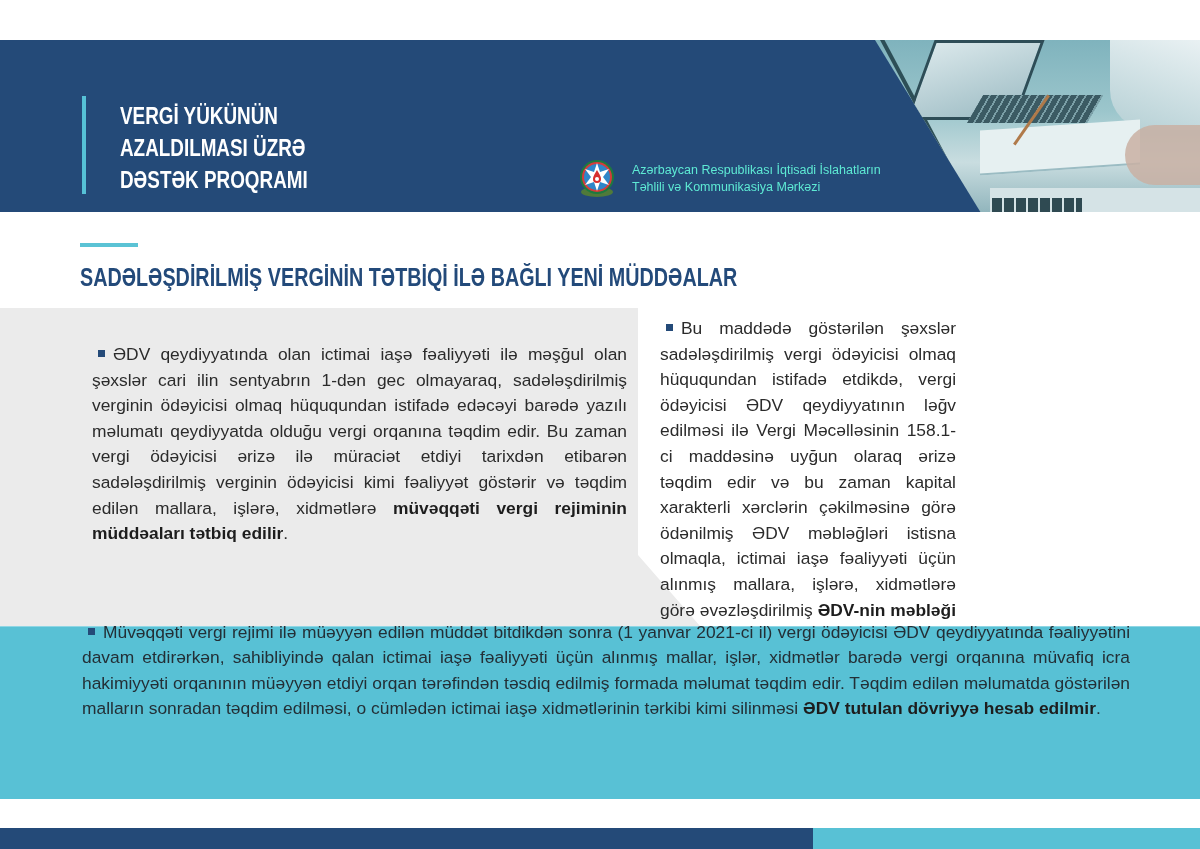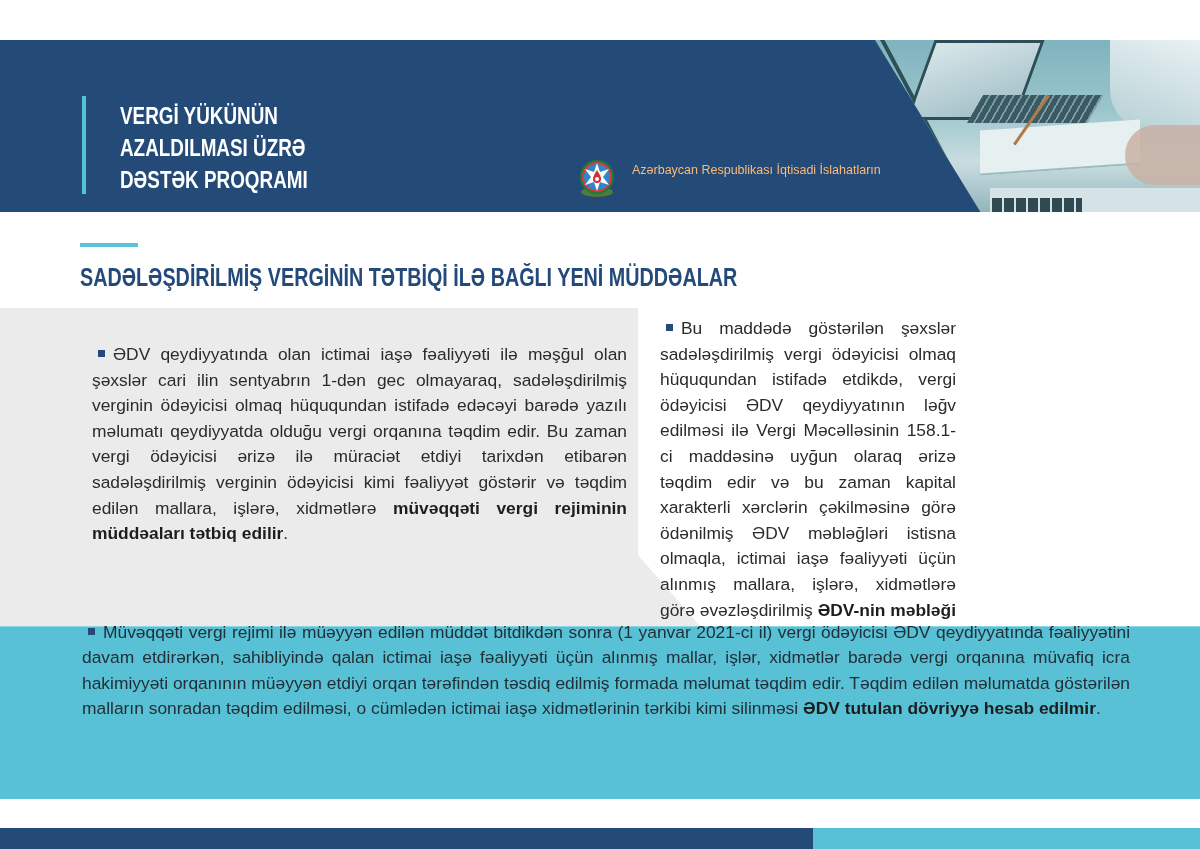--- a/index.html
+++ b/index.html
@@ -69,21 +69,21 @@
     color: #ffffff; font-family: "Liberation Sans", sans-serif;
     font-weight: bold; font-size: 23px; line-height: 32px; letter-spacing: 0px;
     transform: scaleX(0.82); transform-origin: left top;
   }
   .program-title div { white-space: nowrap; }
 
   .emblem {
     position: absolute; left: 578px; top: 118px; width: 38px; height: 40px;
   }
   .org-name {
-    position: absolute; left: 632px; top: 122px; color: #fdba74;
+    position: absolute; left: 632px; top: 122px; color: #5eead4;
     font-size: 12.5px; line-height: 17px; white-space: nowrap;
   }
 
   
   .title-accent {
     position: absolute; left: 80px; top: 243px; width: 58px; height: 4px;
     background: #5bc3d5;
   }
   .section-title {
     position: absolute; left: 80px; top: 260px; white-space: nowrap;
@@ -152,20 +152,21 @@
     <ellipse cx="19" cy="34" rx="16" ry="5" fill="#4f7a3a"></ellipse>
     <circle cx="19" cy="19" r="17" fill="#1e7a3f"></circle>
     <circle cx="19" cy="19" r="15" fill="#d63c3c"></circle>
     <circle cx="19" cy="19" r="13" fill="#2f86c9"></circle>
     <polygon points="19,5 22,14 31,11 25,19 31,27 22,24 19,33 16,24 7,27 13,19 7,11 16,14" fill="#ffffff"></polygon>
     <path d="M19 12 C22 17 23 19 23 21 A4 4 0 0 1 15 21 C15 19 16 17 19 12Z" fill="#d62e2e"></path>
     <circle cx="19" cy="21" r="2" fill="#ffffff"></circle>
   </svg>
   <div class="org-name">
     <div>Azərbaycan Respublikası İqtisadi İslahatların</div>
+    <div>Təhlili və Kommunikasiya Mərkəzi</div>
   </div>
 </div>
 
 <div class="title-accent"></div>
 <h1 class="section-title">SADƏLƏŞDİRİLMİŞ VERGİNİN TƏTBİQİ İLƏ BAĞLI YENİ MÜDDƏALAR</h1>
 
 <div class="gray-panel"></div>
 
 <p class="para para-left"><span class="bullet"></span><span>ƏDV qeydiyyatında olan ictimai iaşə fəaliyyəti ilə məşğul olan şəxslər cari ilin sentyabrın 1-dən gec olmayaraq, sadələşdirilmiş verginin ödəyicisi olmaq hüququndan istifadə edəcəyi barədə yazılı məlumatı qeydiyyatda olduğu vergi orqanına təqdim edir. Bu zaman vergi ödəyicisi ərizə ilə müraciət etdiyi tarixdən etibarən sadələşdirilmiş verginin ödəyicisi kimi fəaliyyət göstərir və təqdim edilən mallara, işlərə, xidmətlərə </span><b>müvəqqəti vergi rejiminin müddəaları tətbiq edilir</b><span>.</span></p>
 

